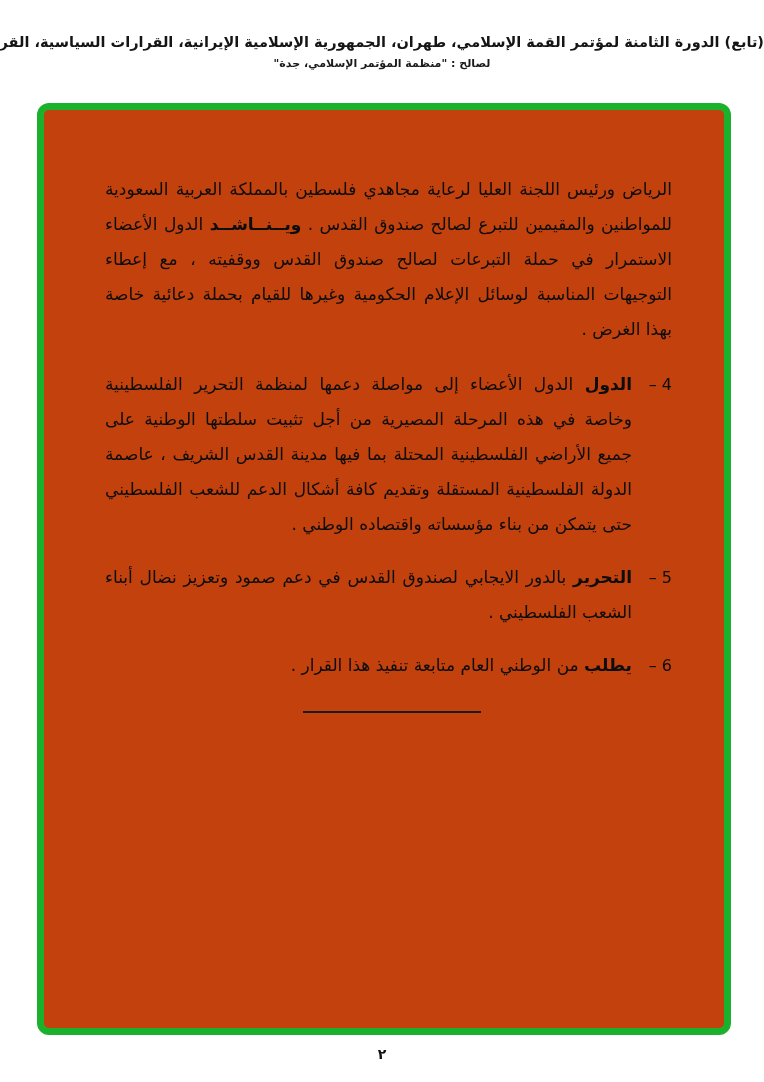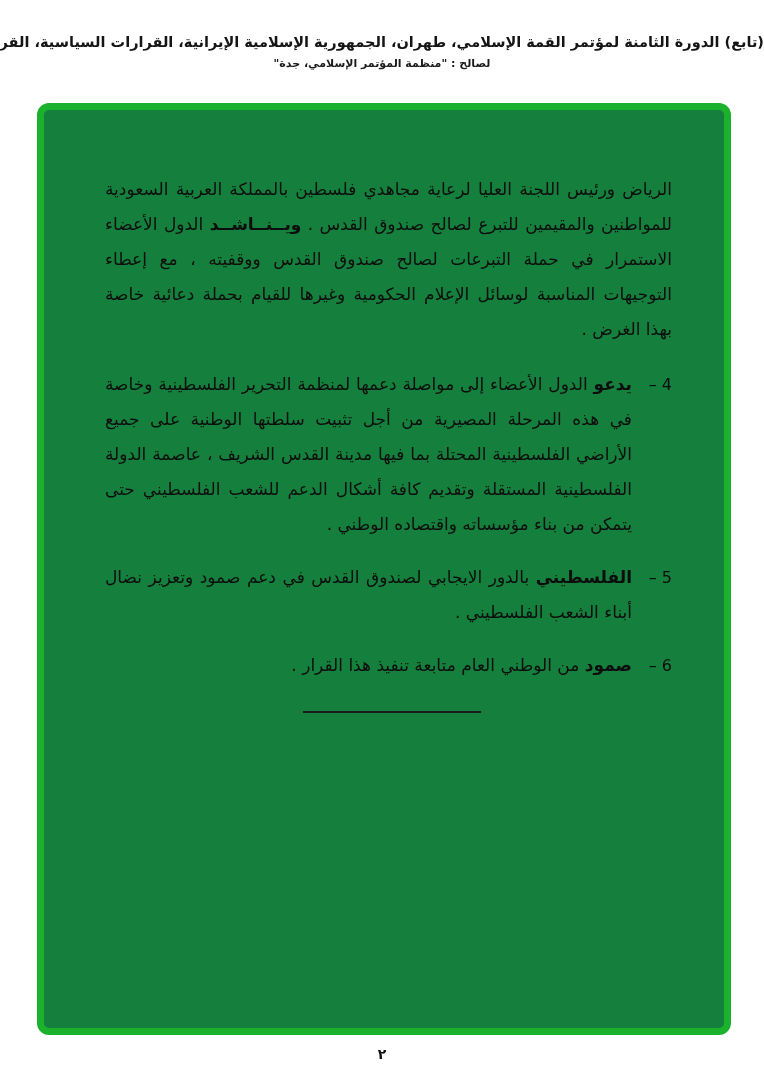--- a/index.html
+++ b/index.html
@@ -22,21 +22,21 @@
     margin-top: 7px; font-size: 11px; font-weight: bold; color: #1a1a1a;
   }
 
   
   .frame {
     position: absolute;
     left: 37px; top: 103px;
     width: 694px; height: 932px;
     border: 7px solid #1cb12c;
     border-radius: 12px;
-    background: #15803d;
+    background: #c2410c;
   }
 
   
   .content {
     position: absolute;
     top: 62px; right: 52px; left: 61px;
     font-size: 17px; line-height: 35px;
     text-align: justify; text-justify: inter-word;
     color: #0d0d0d;
   }
@@ -83,41 +83,41 @@
       <div class="para">
         <span>الرياض ورئيس اللجنة العليا لرعاية مجاهدي فلسطين بالمملكة العربية السعودية للمواطنين والمقيمين للتبرع لصالح صندوق القدس . </span><span class="kw">ويــنــاشــد</span><span> الدول الأعضاء الاستمرار في حملة التبرعات لصالح صندوق القدس ووقفيته ، مع إعطاء التوجيهات المناسبة لوسائل الإعلام الحكومية وغيرها للقيام بحملة دعائية خاصة بهذا الغرض .</span>
       </div>
 
       <div class="num-item">
         <div class="marker">
           <span>4</span>
           <span>–</span>
         </div>
         <div class="itext">
-          <span class="kw">يدعو</span><span> الدول الأعضاء إلى مواصلة دعمها لمنظمة التحرير الفلسطينية وخاصة في هذه المرحلة المصيرية من أجل تثبيت سلطتها الوطنية على جميع الأراضي الفلسطينية المحتلة بما فيها مدينة القدس الشريف ، عاصمة الدولة الفلسطينية المستقلة وتقديم كافة أشكال الدعم للشعب الفلسطيني حتى يتمكن من بناء مؤسساته واقتصاده الوطني .</span>
+          <span class="kw">الدول</span><span> الدول الأعضاء إلى مواصلة دعمها لمنظمة التحرير الفلسطينية وخاصة في هذه المرحلة المصيرية من أجل تثبيت سلطتها الوطنية على جميع الأراضي الفلسطينية المحتلة بما فيها مدينة القدس الشريف ، عاصمة الدولة الفلسطينية المستقلة وتقديم كافة أشكال الدعم للشعب الفلسطيني حتى يتمكن من بناء مؤسساته واقتصاده الوطني .</span>
         </div>
       </div>
 
       <div class="num-item">
         <div class="marker">
           <span>5</span>
           <span>–</span>
         </div>
         <div class="itext">
-          <span class="kw">الفلسطيني</span><span> بالدور الايجابي لصندوق القدس في دعم صمود وتعزيز نضال أبناء الشعب الفلسطيني .</span>
+          <span class="kw">التحرير</span><span> بالدور الايجابي لصندوق القدس في دعم صمود وتعزيز نضال أبناء الشعب الفلسطيني .</span>
         </div>
       </div>
 
       <div class="num-item">
         <div class="marker">
           <span>6</span>
           <span>–</span>
         </div>
         <div class="itext">
-          <span class="kw">صمود</span><span> من الوطني العام متابعة تنفيذ هذا القرار .</span>
+          <span class="kw">يطلب</span><span> من الوطني العام متابعة تنفيذ هذا القرار .</span>
         </div>
       </div>
 
       <div class="divider"></div>
 
     </div>
   </div>
 
   <div class="page-number">٢</div>
 

